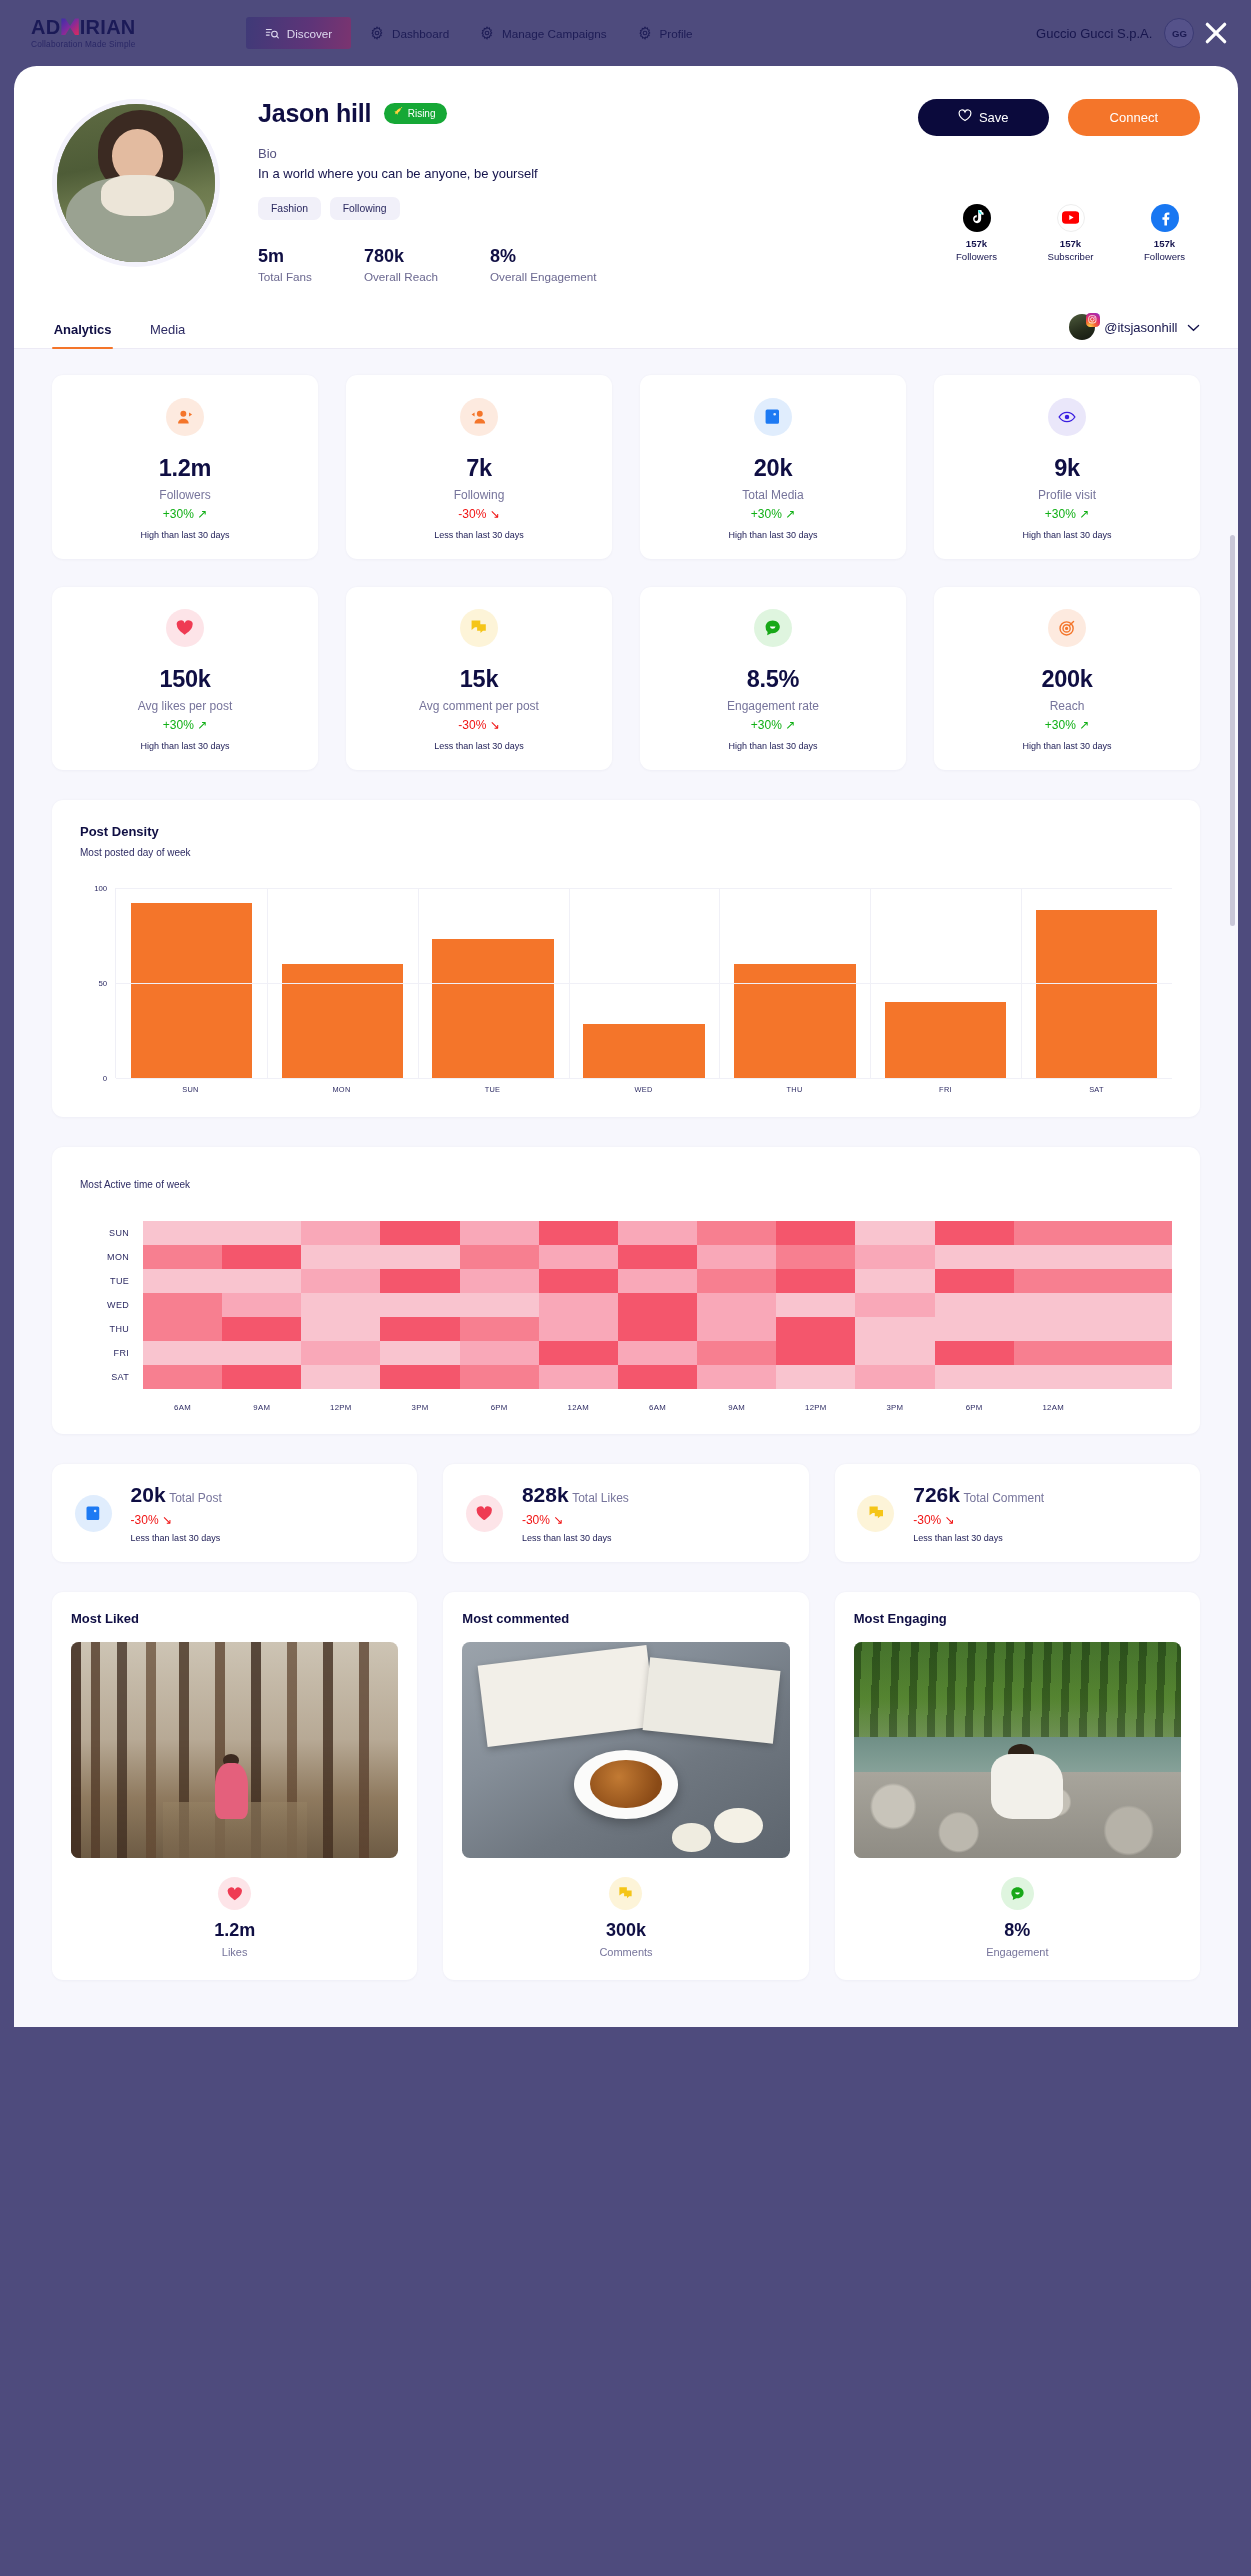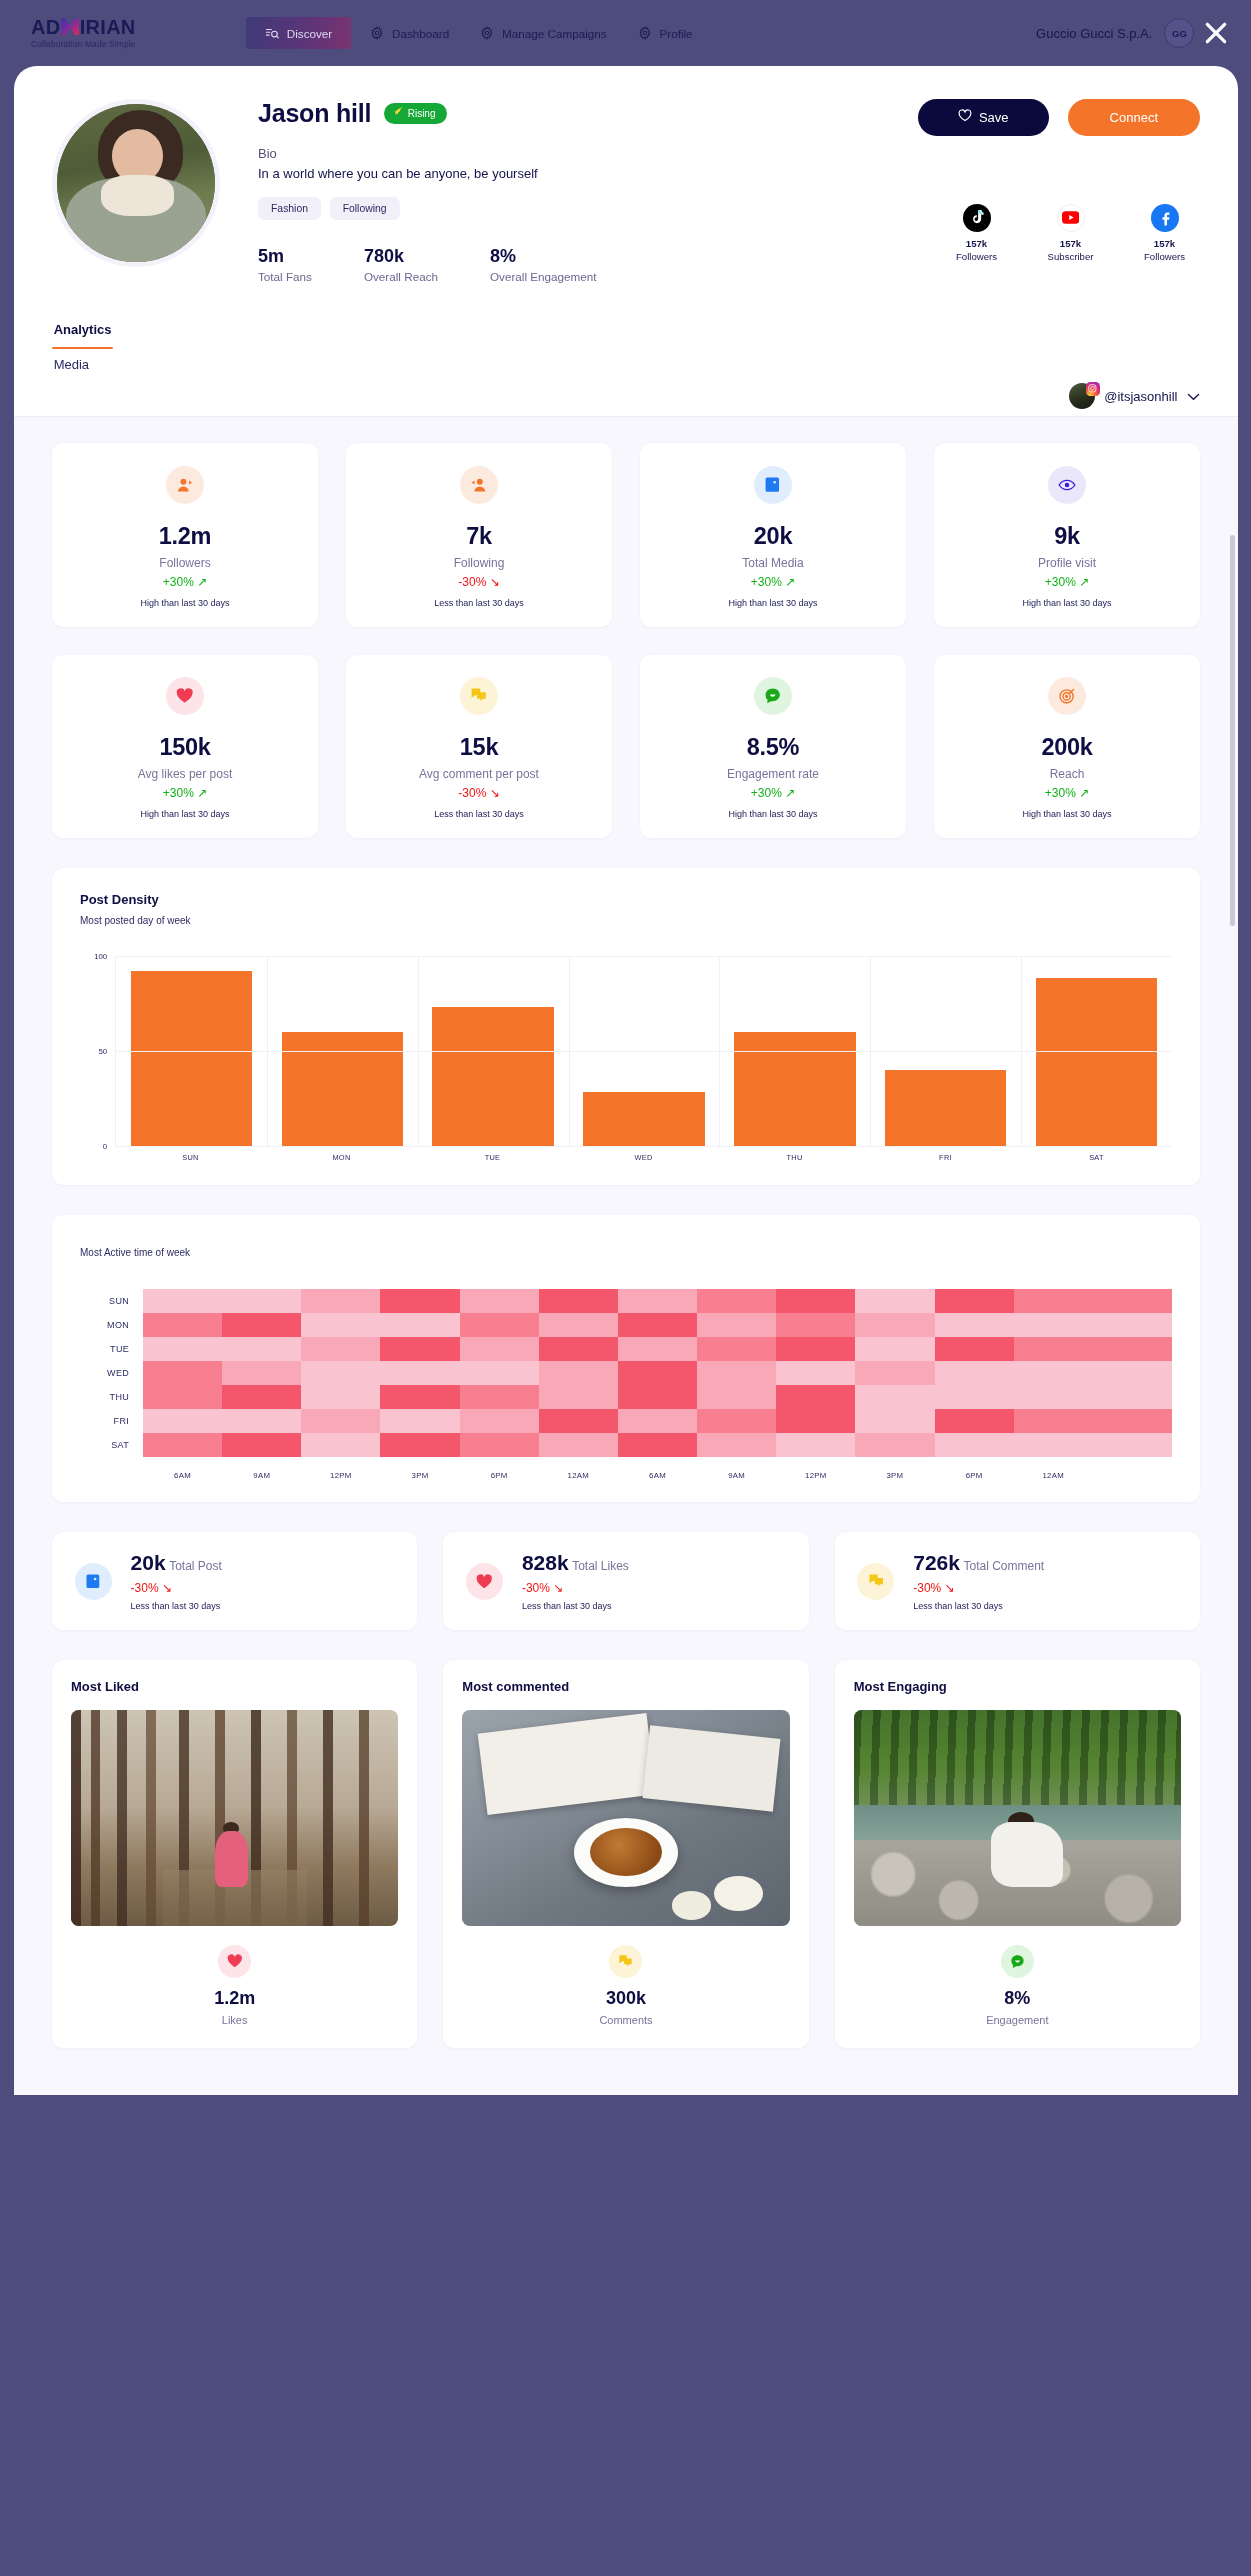--- a/index.html
+++ b/index.html
@@ -118,22 +118,22 @@
   .social { width: 64px; text-align: center; }
   .social-ico {
     width: 28px; height: 28px; border-radius: 50%; margin: 0 auto 6px auto;
     display: flex; align-items: center; justify-content: center;
   }
   .social .n { font-size: 9.6px; font-weight: bold; color: #17164f; line-height: 1.35; }
   .social .c { font-size: 9.6px; color: #17164f; line-height: 1.35; }
 
   
   .tabsbar {
-    margin-top: 30px; padding: 0 38px; display: flex; align-items: flex-start;
-    border-bottom: 0.9px solid #eceaf5; position: relative; flex-direction: column;
+    margin-top: 30px; padding: 0 38px; display: flex; align-items: center;
+    border-bottom: 0.9px solid #eceaf5; position: relative;
   }
   .tab {
     font-size: 13px; padding: 8.7px 1.7px 11.3px 1.7px; margin-right: 35px;
     color: #2d2b63; cursor: pointer; position: relative;
   }
   .tab.active { font-weight: bold; color: #0f0e43; }
   .tab.active:after {
     content: ""; position: absolute; left: 0; right: 0; bottom: -0.9px;
     height: 2.6px; background: #f4752a; border-radius: 1.7px;
   }

